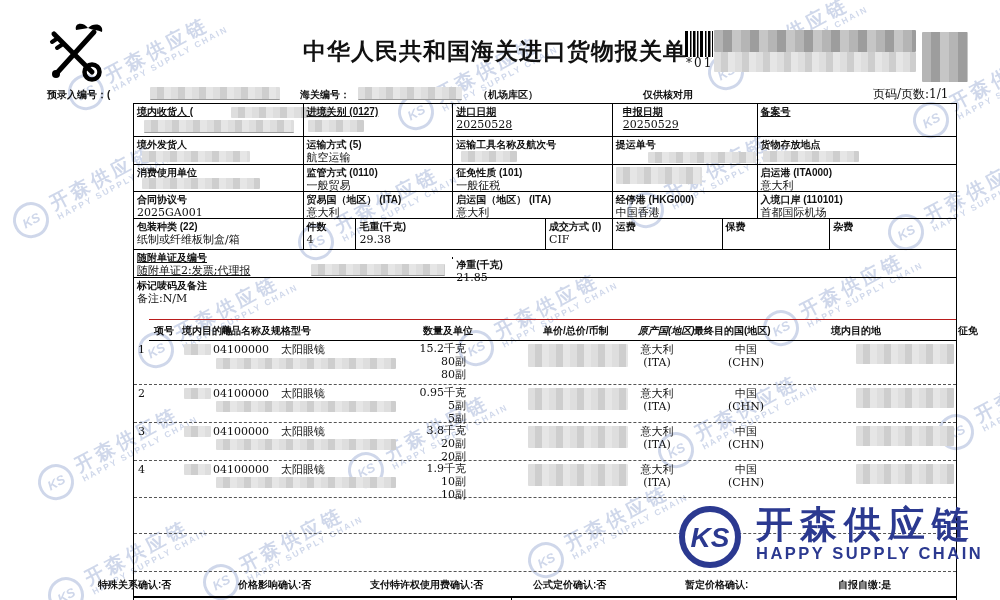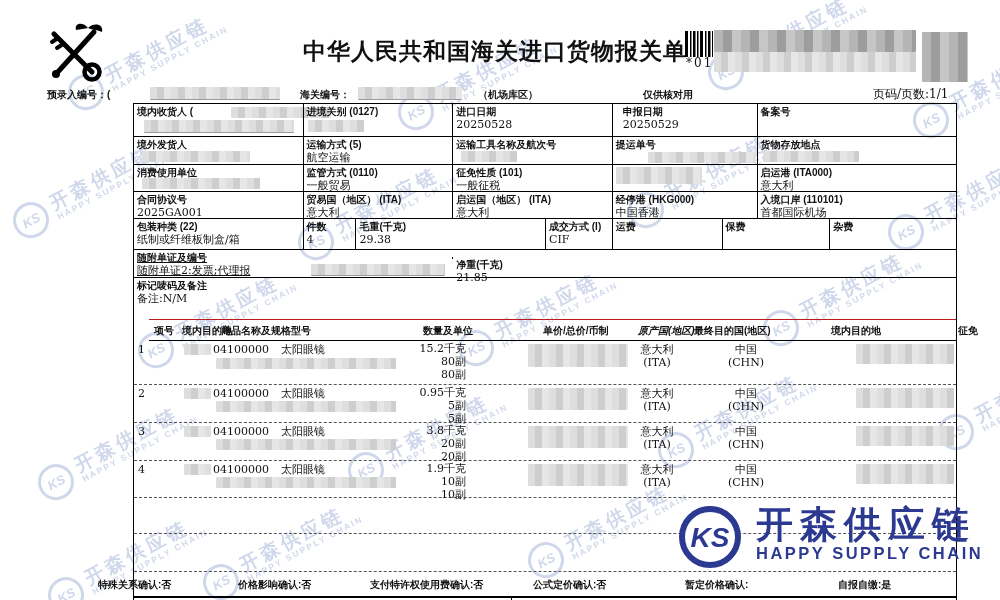--- a/index.html
+++ b/index.html
@@ -21,21 +21,21 @@
   .small{font-size:12px;}
   
   .blur{position:absolute;background:repeating-linear-gradient(90deg,#dedede 0 7px,#cecece 7px 14px,#e6e6e6 14px 21px);
         border-radius:1px;}
   .blur-dark{background:repeating-linear-gradient(90deg,#b5b5b5 0 9px,#9d9d9d 9px 18px,#c6c6c6 18px 27px);}
   .blur-u{border-bottom:1px solid #9a9a9a;}
   
   .doc{position:absolute;left:133px;top:103px;width:824px;height:497px;
        border:1.5px solid #000;border-bottom:none;box-sizing:border-box;}
   .row{display:flex;border-top:1px solid #000;box-sizing:border-box;}
-  .row:first-child{border-top:none;}
+  .row:first-child{border-top:none;text-decoration:underline;}
   .c{border-left:1px solid #000;box-sizing:border-box;padding:1px 3px;position:relative;overflow:visible;}
   .c:first-child{border-left:none;}
   .goods-header{position:relative;border-top:1px solid #b91c1c;border-bottom:1px solid #000;box-sizing:border-box;margin-left:15px;}
   .grow{position:relative;border-bottom:1px dashed #555;box-sizing:border-box;}
   .erow{position:relative;border-bottom:1px dashed #555;box-sizing:border-box;}
   .frow{position:relative;border-bottom:2px solid #000;box-sizing:border-box;}
   .prow{position:relative;box-sizing:border-box;}
   .qty{position:absolute;left:0;top:1px;width:332px;text-align:right;}
   .qty div{font-size:11px;line-height:13px;font-family:"DejaVu Serif",serif;}
   .ctr{position:absolute;text-align:center;}

